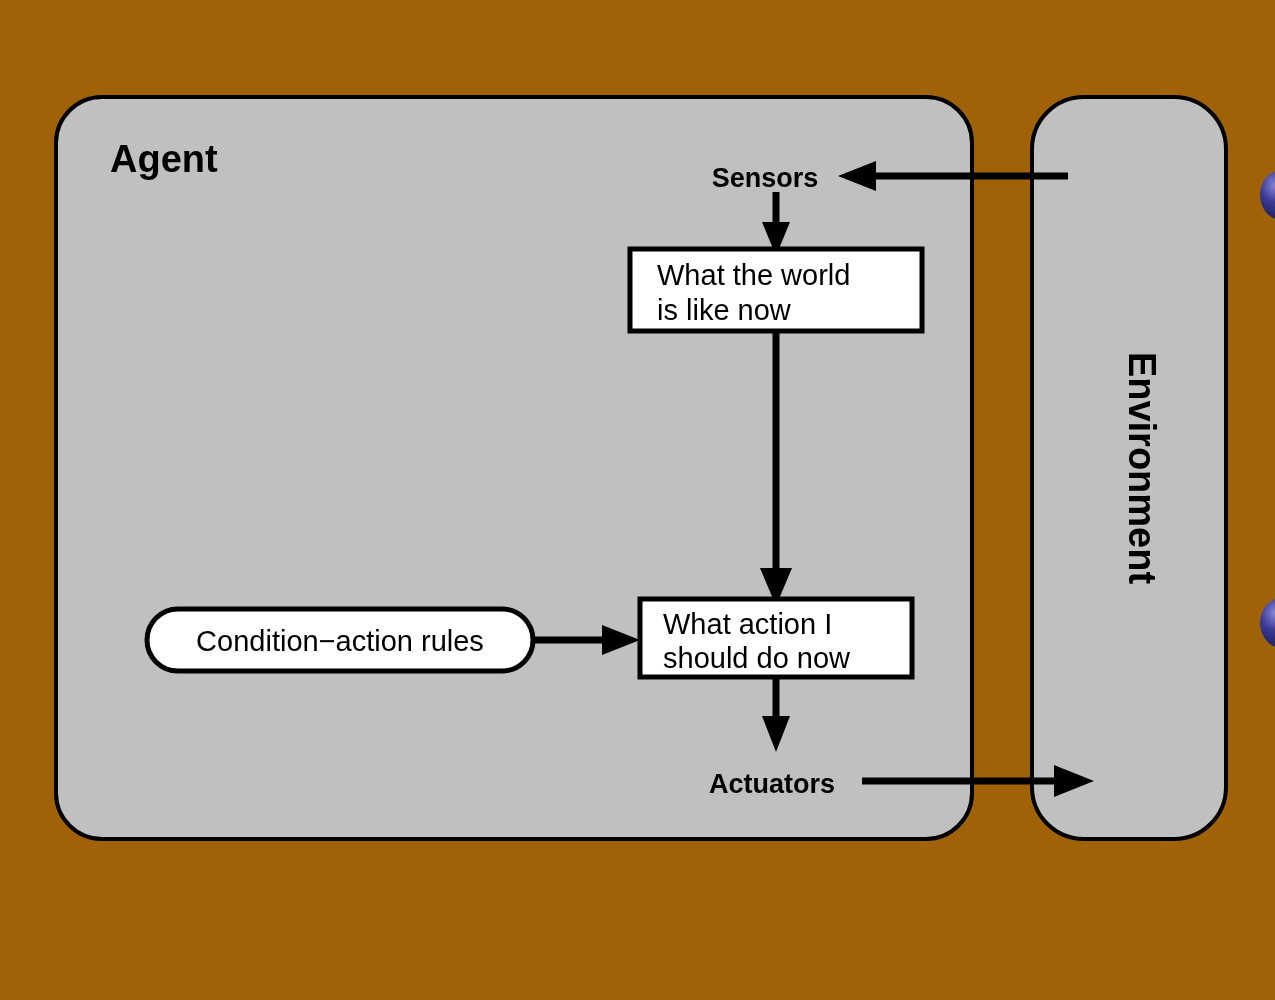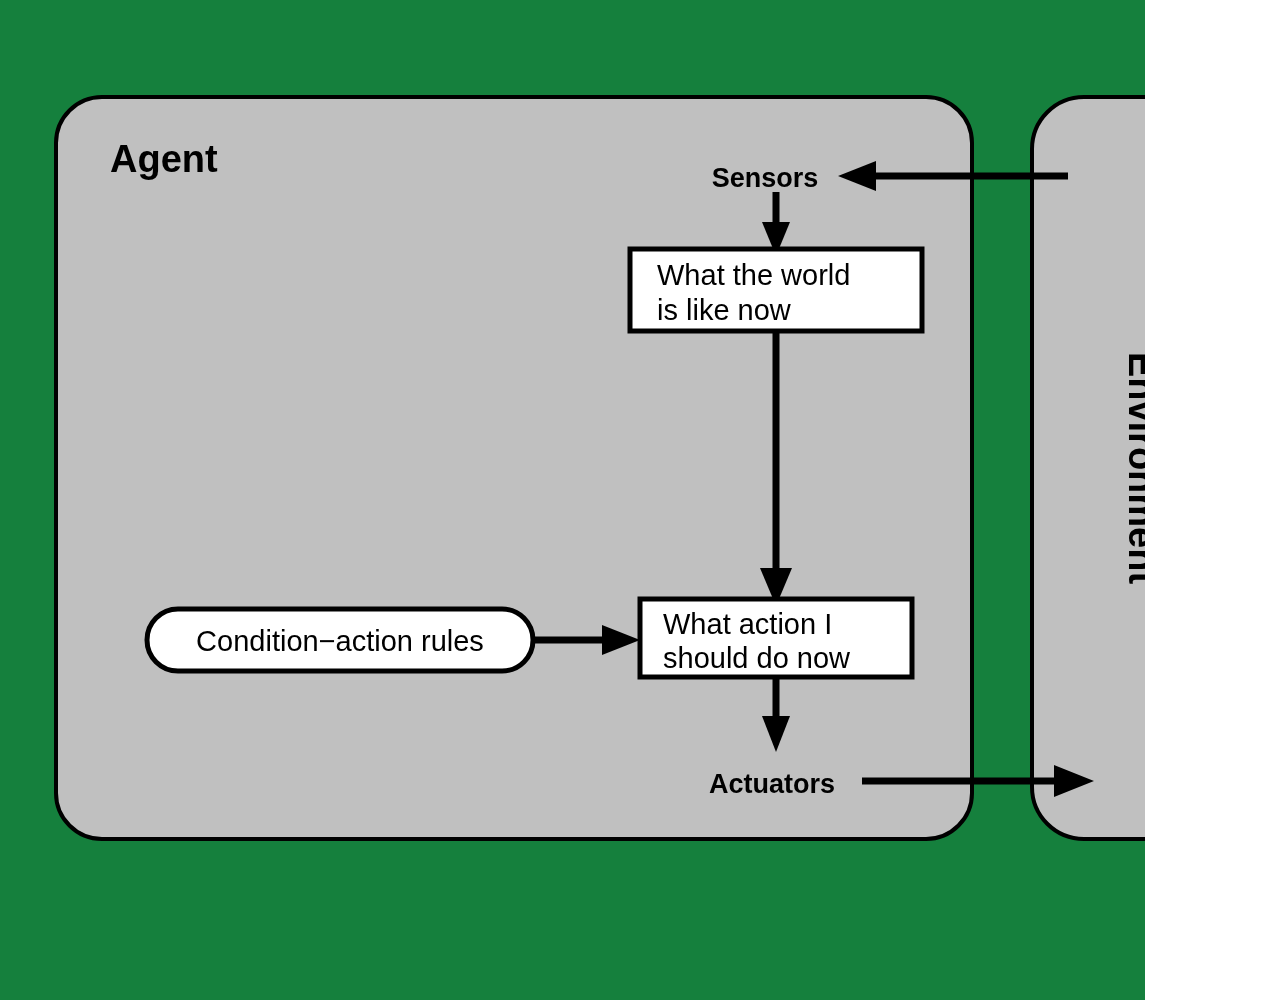--- a/index.html
+++ b/index.html
@@ -5,23 +5,23 @@
   html, body {
     margin: 0;
     padding: 0;
     background: #ffffff;
   }
   body {
     font-family: "Liberation Sans", sans-serif;
   }
   #canvas {
     position: relative;
-    width: 1145px;
+    width: 1275px;
     height: 1000px;
-    background: #15803d;
+    background: #a16207;
     overflow: hidden;
   }
   #diagram-svg {
     position: absolute;
     left: 0;
     top: 0;
     width: 1275px;
     height: 1000px;
   }
   .shape-fill { fill: #c0c0c0; stroke: #000000; }

